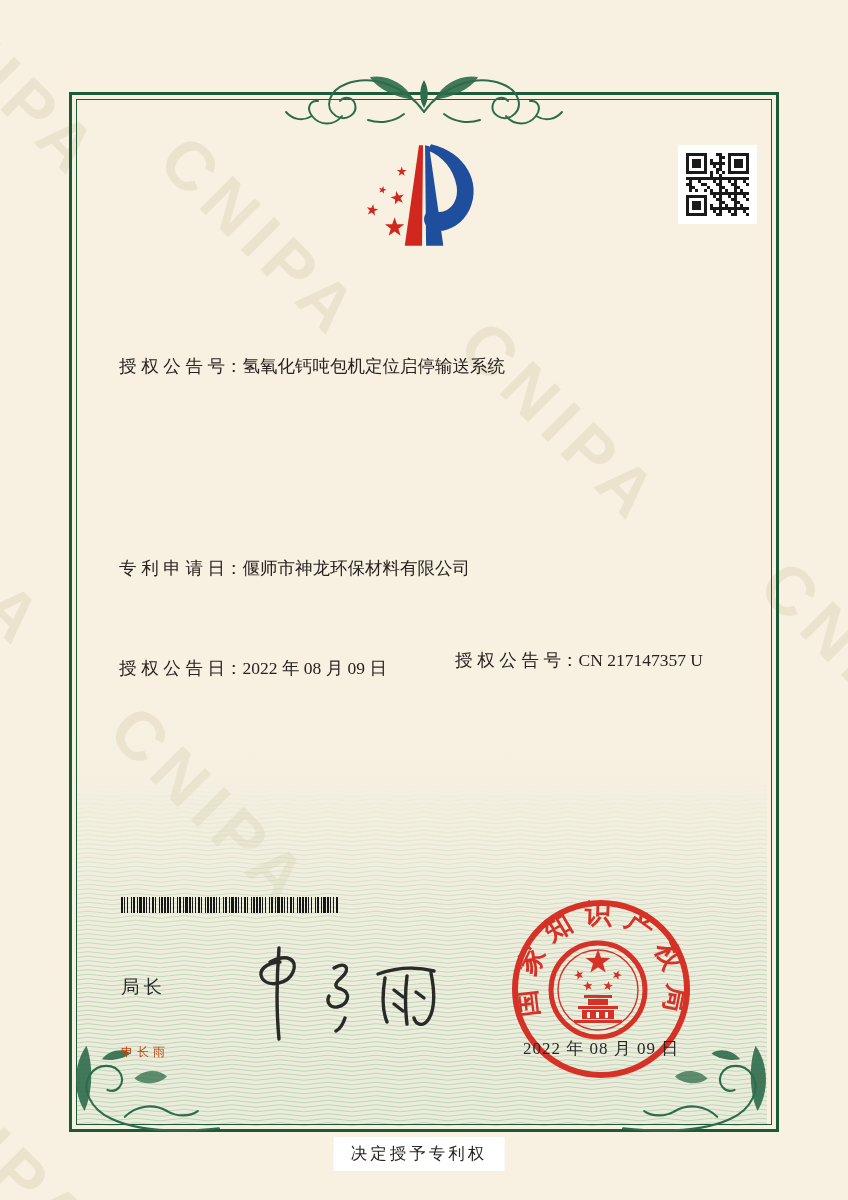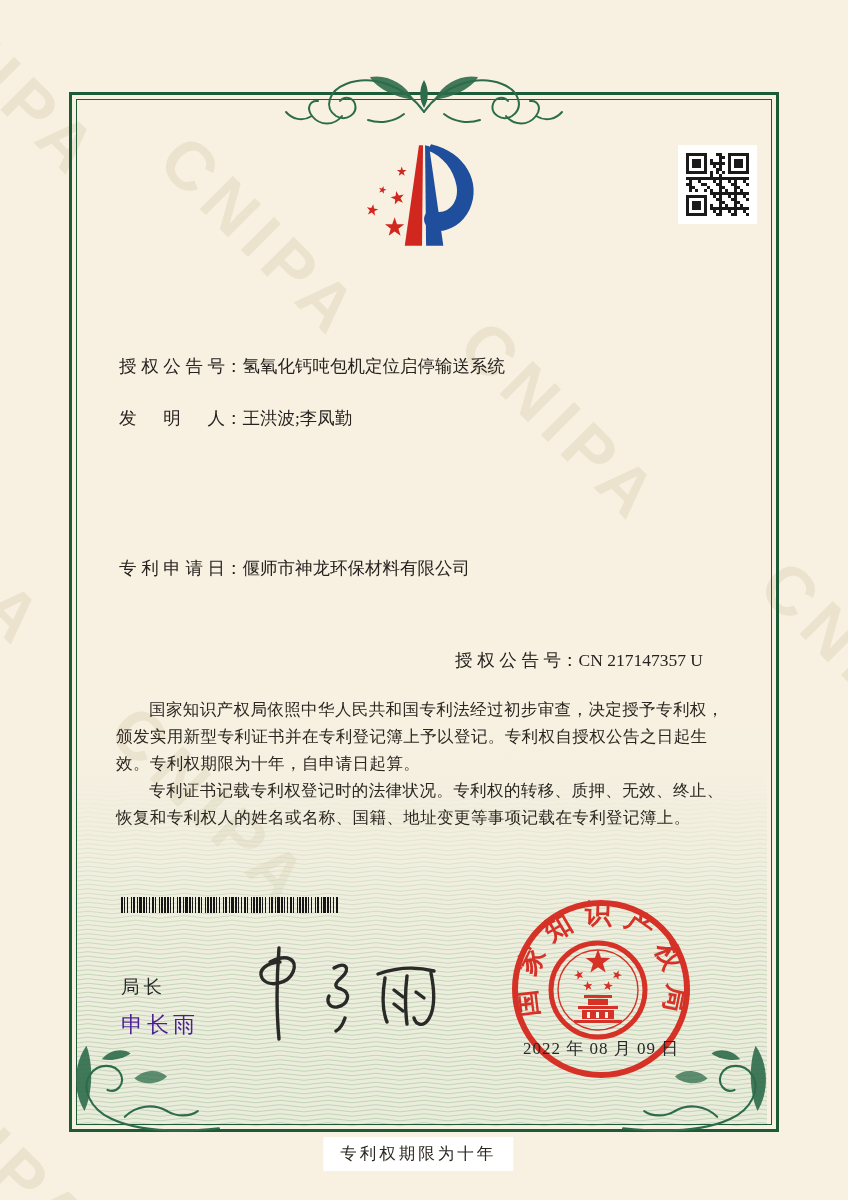--- a/index.html
+++ b/index.html
@@ -34,22 +34,22 @@
   .fval{white-space:pre;color:#26221f;}
   
   .body-text{position:absolute;left:116px;top:696px;width:620px;font-size:16.5px;
       line-height:1.64;letter-spacing:0.4px;color:#2b2620;}
   .body-text p{margin:0;text-indent:2em;}
   
   #barcode{position:absolute;left:121px;top:897px;width:220px;height:16px;font-size:0;}
   
   .signer-title{position:absolute;left:121px;top:974px;font-family:"Liberation Sans","DejaVu Sans",sans-serif;
       font-size:18.5px;letter-spacing:4px;color:#2a2a2a;}
-  .signer-name{position:absolute;left:121px;top:1010px;font-family:"Liberation Sans","DejaVu Sans",sans-serif;
-      font-size:22px;letter-spacing:4px;color:#4c1d95;}
+  .signer-name{position:absolute;left:121px;top:1044px;font-family:"Liberation Sans","DejaVu Sans",sans-serif;
+      font-size:12px;letter-spacing:4px;color:#c2410c;}
   .sig{position:absolute;left:246px;top:942px;width:205px;height:108px;}
   
   .seal{position:absolute;left:508px;top:896px;width:186px;height:186px;opacity:.95;}
   
   .page-info{position:absolute;left:70px;top:1096px;width:704px;text-align:center;
       font-size:15px;letter-spacing:2px;color:#3a3a3a;}
   .note-box{position:absolute;left:50%;top:1137px;transform:translateX(-53%);
       background:#ffffff;padding:6px 17px;font-size:16.5px;letter-spacing:3px;color:#2b2620;white-space:nowrap;}
 </style>
 </head>
@@ -338,34 +338,30 @@
         <rect x="8" y="50" width="21" height="21" fill="#1a1a1a"></rect>
         <rect x="11" y="53" width="15" height="15" fill="#ffffff"></rect>
         <rect x="14" y="56" width="9" height="9" fill="#1a1a1a"></rect>
       </svg>
   </div>
 
 
   <div class="frow" style="top:354px">
     <span class="flabel">授权公告号</span><span class="fcolon">：</span><span class="fval">氢氧化钙吨包机定位启停输送系统</span>
   </div>
-  <div class="frow" style="top:406px">
-    <span class="flabel">发明人</span><span class="fcolon">：</span><span class="fval">王洪波;李凤勤</span>
-  </div>
   <div class="frow" style="top:556px">
     <span class="flabel">专利申请日</span><span class="fcolon">：</span><span class="fval">偃师市神龙环保材料有限公司</span>
   </div>
+  <div class="frow" style="top:656px">
+    <span class="flabel">授权公告日</span><span class="fcolon">：</span><span class="fval">2022 年 08 月 09 日</span>
+  </div>
   <div class="frow" style="left:455px;top:648px">
     <span class="flabel">授权公告号</span><span class="fcolon">：</span><span class="fval">CN 217147357 U</span>
   </div>
 
-  <div class="body-text">
-    <p>国家知识产权局依照中华人民共和国专利法经过初步审查，决定授予专利权，颁发实用新型专利证书并在专利登记簿上予以登记。专利权自授权公告之日起生效。专利权期限为十年，自申请日起算。</p>
-    <p>专利证书记载专利权登记时的法律状况。专利权的转移、质押、无效、终止、恢复和专利权人的姓名或名称、国籍、地址变更等事项记载在专利登记簿上。</p>
-  </div>
 
   <div id="barcode"><span style="display:inline-block;height:16px;width:2px;background:#161616"></span><span style="display:inline-block;height:16px;width:1px;background:transparent"></span><span style="display:inline-block;height:16px;width:1px;background:#161616"></span><span style="display:inline-block;height:16px;width:2px;background:transparent"></span><span style="display:inline-block;height:16px;width:1px;background:#161616"></span><span style="display:inline-block;height:16px;width:3px;background:transparent"></span><span style="display:inline-block;height:16px;width:1px;background:#161616"></span><span style="display:inline-block;height:16px;width:1px;background:transparent"></span><span style="display:inline-block;height:16px;width:2px;background:#161616"></span><span style="display:inline-block;height:16px;width:2px;background:transparent"></span><span style="display:inline-block;height:16px;width:1px;background:#161616"></span><span style="display:inline-block;height:16px;width:1px;background:transparent"></span><span style="display:inline-block;height:16px;width:3px;background:#161616"></span><span style="display:inline-block;height:16px;width:1px;background:transparent"></span><span style="display:inline-block;height:16px;width:2px;background:#161616"></span><span style="display:inline-block;height:16px;width:1px;background:transparent"></span><span style="display:inline-block;height:16px;width:1px;background:#161616"></span><span style="display:inline-block;height:16px;width:2px;background:transparent"></span><span style="display:inline-block;height:16px;width:1px;background:#161616"></span><span style="display:inline-block;height:16px;width:2px;background:transparent"></span><span style="display:inline-block;height:16px;width:2px;background:#161616"></span><span style="display:inline-block;height:16px;width:1px;background:transparent"></span><span style="display:inline-block;height:16px;width:1px;background:#161616"></span><span style="display:inline-block;height:16px;width:3px;background:transparent"></span><span style="display:inline-block;height:16px;width:1px;background:#161616"></span><span style="display:inline-block;height:16px;width:1px;background:transparent"></span><span style="display:inline-block;height:16px;width:2px;background:#161616"></span><span style="display:inline-block;height:16px;width:1px;background:transparent"></span><span style="display:inline-block;height:16px;width:2px;background:#161616"></span><span style="display:inline-block;height:16px;width:1px;background:transparent"></span><span style="display:inline-block;height:16px;width:2px;background:#161616"></span><span style="display:inline-block;height:16px;width:1px;background:transparent"></span><span style="display:inline-block;height:16px;width:1px;background:#161616"></span><span style="display:inline-block;height:16px;width:2px;background:transparent"></span><span style="display:inline-block;height:16px;width:1px;background:#161616"></span><span style="display:inline-block;height:16px;width:3px;background:transparent"></span><span style="display:inline-block;height:16px;width:1px;background:#161616"></span><span style="display:inline-block;height:16px;width:1px;background:transparent"></span><span style="display:inline-block;height:16px;width:2px;background:#161616"></span><span style="display:inline-block;height:16px;width:2px;background:transparent"></span><span style="display:inline-block;height:16px;width:1px;background:#161616"></span><span style="display:inline-block;height:16px;width:1px;background:transparent"></span><span style="display:inline-block;height:16px;width:3px;background:#161616"></span><span style="display:inline-block;height:16px;width:1px;background:transparent"></span><span style="display:inline-block;height:16px;width:2px;background:#161616"></span><span style="display:inline-block;height:16px;width:1px;background:transparent"></span><span style="display:inline-block;height:16px;width:1px;background:#161616"></span><span style="display:inline-block;height:16px;width:2px;background:transparent"></span><span style="display:inline-block;height:16px;width:1px;background:#161616"></span><span style="display:inline-block;height:16px;width:2px;background:transparent"></span><span style="display:inline-block;height:16px;width:2px;background:#161616"></span><span style="display:inline-block;height:16px;width:1px;background:transparent"></span><span style="display:inline-block;height:16px;width:1px;background:#161616"></span><span style="display:inline-block;height:16px;width:3px;background:transparent"></span><span style="display:inline-block;height:16px;width:1px;background:#161616"></span><span style="display:inline-block;height:16px;width:1px;background:transparent"></span><span style="display:inline-block;height:16px;width:2px;background:#161616"></span><span style="display:inline-block;height:16px;width:1px;background:transparent"></span><span style="display:inline-block;height:16px;width:2px;background:#161616"></span><span style="display:inline-block;height:16px;width:1px;background:transparent"></span><span style="display:inline-block;height:16px;width:2px;background:#161616"></span><span style="display:inline-block;height:16px;width:1px;background:transparent"></span><span style="display:inline-block;height:16px;width:1px;background:#161616"></span><span style="display:inline-block;height:16px;width:2px;background:transparent"></span><span style="display:inline-block;height:16px;width:1px;background:#161616"></span><span style="display:inline-block;height:16px;width:3px;background:transparent"></span><span style="display:inline-block;height:16px;width:1px;background:#161616"></span><span style="display:inline-block;height:16px;width:1px;background:transparent"></span><span style="display:inline-block;height:16px;width:2px;background:#161616"></span><span style="display:inline-block;height:16px;width:2px;background:transparent"></span><span style="display:inline-block;height:16px;width:1px;background:#161616"></span><span style="display:inline-block;height:16px;width:1px;background:transparent"></span><span style="display:inline-block;height:16px;width:3px;background:#161616"></span><span style="display:inline-block;height:16px;width:1px;background:transparent"></span><span style="display:inline-block;height:16px;width:2px;background:#161616"></span><span style="display:inline-block;height:16px;width:1px;background:transparent"></span><span style="display:inline-block;height:16px;width:1px;background:#161616"></span><span style="display:inline-block;height:16px;width:2px;background:transparent"></span><span style="display:inline-block;height:16px;width:1px;background:#161616"></span><span style="display:inline-block;height:16px;width:2px;background:transparent"></span><span style="display:inline-block;height:16px;width:2px;background:#161616"></span><span style="display:inline-block;height:16px;width:1px;background:transparent"></span><span style="display:inline-block;height:16px;width:1px;background:#161616"></span><span style="display:inline-block;height:16px;width:3px;background:transparent"></span><span style="display:inline-block;height:16px;width:1px;background:#161616"></span><span style="display:inline-block;height:16px;width:1px;background:transparent"></span><span style="display:inline-block;height:16px;width:2px;background:#161616"></span><span style="display:inline-block;height:16px;width:1px;background:transparent"></span><span style="display:inline-block;height:16px;width:2px;background:#161616"></span><span style="display:inline-block;height:16px;width:1px;background:transparent"></span><span style="display:inline-block;height:16px;width:2px;background:#161616"></span><span style="display:inline-block;height:16px;width:1px;background:transparent"></span><span style="display:inline-block;height:16px;width:1px;background:#161616"></span><span style="display:inline-block;height:16px;width:2px;background:transparent"></span><span style="display:inline-block;height:16px;width:1px;background:#161616"></span><span style="display:inline-block;height:16px;width:3px;background:transparent"></span><span style="display:inline-block;height:16px;width:1px;background:#161616"></span><span style="display:inline-block;height:16px;width:1px;background:transparent"></span><span style="display:inline-block;height:16px;width:2px;background:#161616"></span><span style="display:inline-block;height:16px;width:2px;background:transparent"></span><span style="display:inline-block;height:16px;width:1px;background:#161616"></span><span style="display:inline-block;height:16px;width:1px;background:transparent"></span><span style="display:inline-block;height:16px;width:3px;background:#161616"></span><span style="display:inline-block;height:16px;width:1px;background:transparent"></span><span style="display:inline-block;height:16px;width:2px;background:#161616"></span><span style="display:inline-block;height:16px;width:1px;background:transparent"></span><span style="display:inline-block;height:16px;width:1px;background:#161616"></span><span style="display:inline-block;height:16px;width:2px;background:transparent"></span><span style="display:inline-block;height:16px;width:1px;background:#161616"></span><span style="display:inline-block;height:16px;width:2px;background:transparent"></span><span style="display:inline-block;height:16px;width:2px;background:#161616"></span><span style="display:inline-block;height:16px;width:1px;background:transparent"></span><span style="display:inline-block;height:16px;width:1px;background:#161616"></span><span style="display:inline-block;height:16px;width:3px;background:transparent"></span><span style="display:inline-block;height:16px;width:1px;background:#161616"></span><span style="display:inline-block;height:16px;width:1px;background:transparent"></span><span style="display:inline-block;height:16px;width:2px;background:#161616"></span><span style="display:inline-block;height:16px;width:1px;background:transparent"></span><span style="display:inline-block;height:16px;width:2px;background:#161616"></span><span style="display:inline-block;height:16px;width:1px;background:transparent"></span><span style="display:inline-block;height:16px;width:2px;background:#161616"></span><span style="display:inline-block;height:16px;width:1px;background:transparent"></span><span style="display:inline-block;height:16px;width:1px;background:#161616"></span><span style="display:inline-block;height:16px;width:2px;background:transparent"></span><span style="display:inline-block;height:16px;width:1px;background:#161616"></span><span style="display:inline-block;height:16px;width:3px;background:transparent"></span><span style="display:inline-block;height:16px;width:1px;background:#161616"></span><span style="display:inline-block;height:16px;width:1px;background:transparent"></span><span style="display:inline-block;height:16px;width:2px;background:#161616"></span><span style="display:inline-block;height:16px;width:2px;background:transparent"></span><span style="display:inline-block;height:16px;width:1px;background:#161616"></span><span style="display:inline-block;height:16px;width:1px;background:transparent"></span><span style="display:inline-block;height:16px;width:3px;background:#161616"></span><span style="display:inline-block;height:16px;width:1px;background:transparent"></span><span style="display:inline-block;height:16px;width:2px;background:#161616"></span><span style="display:inline-block;height:16px;width:1px;background:transparent"></span><span style="display:inline-block;height:16px;width:1px;background:#161616"></span><span style="display:inline-block;height:16px;width:2px;background:transparent"></span><span style="display:inline-block;height:16px;width:1px;background:#161616"></span><span style="display:inline-block;height:16px;width:2px;background:transparent"></span><span style="display:inline-block;height:16px;width:2px;background:#161616"></span></div>
 
   <div class="signer-title">局长</div>
   <div class="signer-name">申长雨</div>
   <svg class="sig" viewBox="0 0 205 108">
     <g fill="none" stroke="#161616" stroke-width="3.4" stroke-linecap="round" opacity="0.9">
       <path d="M24,20 C42,11 52,18 47,30 C42,42 22,46 16,36 C12,28 20,21 34,20"></path>
       <path d="M33,6 C31,32 30,66 33,97"></path>
       <path d="M88,26 C100,19 105,27 96,35 C89,41 87,45 95,47 C106,51 102,63 91,65 C84,66 80,60 83,54"></path>
@@ -401,15 +397,15 @@
       <rect x="70" y="110" width="40" height="3"></rect>
       <rect x="74" y="114" width="32" height="9"></rect>
       <rect x="79" y="116" width="3" height="6" fill="#fbf4e6"></rect>
       <rect x="88" y="116" width="3" height="6" fill="#fbf4e6"></rect>
       <rect x="97" y="116" width="3" height="6" fill="#fbf4e6"></rect>
       <rect x="66" y="124" width="48" height="3"></rect>
     </g>
     <text x="93" y="158" text-anchor="middle" font-size="17" letter-spacing="1" fill="#1c1c1c" font-family="&quot;Liberation Serif&quot;,&quot;DejaVu Serif&quot;,serif">2022 年 08 月 09 日</text>
   </svg>
 
-  <div class="note-box">专利权期限为十年</div>
+  <div class="note-box">决定授予专利权</div>
 
 </div>
 
 </body></html>

